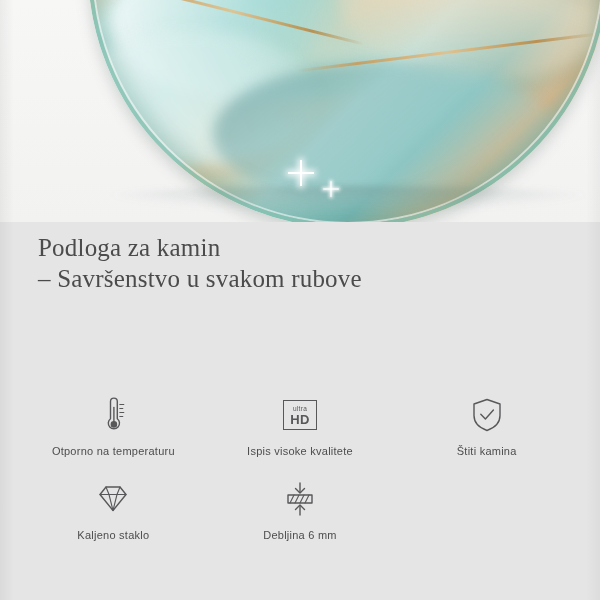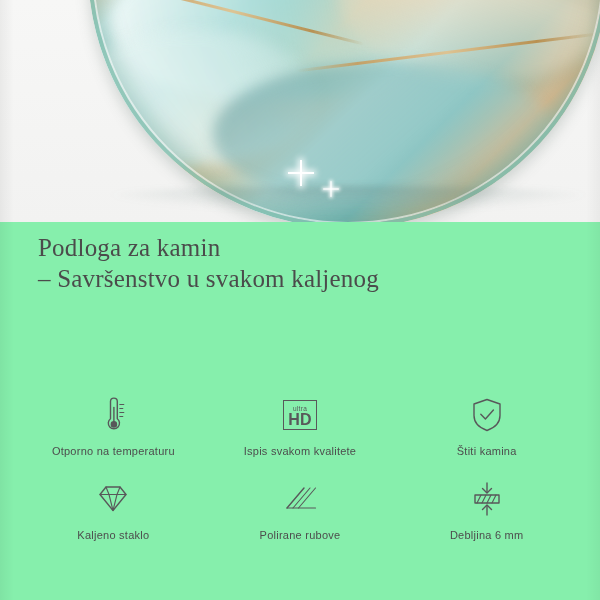--- a/index.html
+++ b/index.html
@@ -6,21 +6,21 @@
   html, body {
     margin: 0; padding: 0;
     width: 600px; height: 600px;
     background: #ffffff;
     font-family: "Liberation Sans", sans-serif;
     overflow: hidden;
   }
   #page {
     position: relative;
     width: 600px; height: 600px;
-    background: #86efac;
+    background: #e5e5e5;
     overflow: hidden;
   }
 
   
   .hero {
     position: absolute;
     left: 0; top: 0;
     width: 600px; height: 222px;
     background: #f4f4f3;
     overflow: hidden;
@@ -182,21 +182,21 @@
   }
   .thin { stroke-width: 1.1; }
   .ultrahd {
     width: 34px; height: 30px;
     border: 1.4px solid #58585a;
     display: flex; flex-direction: column;
     align-items: center; justify-content: center;
     color: #58585a;
   }
   .ultrahd .u { font-size: 6.5px; letter-spacing: .3px; line-height: 8px; }
-  .ultrahd .hd { font-size: 16px; font-weight: 700; line-height: 13px; letter-spacing: .3px; }
+  .ultrahd .hd { font-size: 13px; font-weight: 700; line-height: 13px; letter-spacing: .3px; }
 </style>
 </head>
 <body>
 
 <div id="page">
 
   <div class="hero">
     <div class="hero-bg"></div>
 
     <div class="glass-disc">
@@ -216,21 +216,21 @@
     <div class="sparkle sp1"></div>
     <div class="sparkle sp2"></div>
   </div>
 
   <div class="edge-fade-l"></div>
   <div class="edge-fade-r"></div>
 
   <div class="content">
     <h1 class="headline">
       <span>Podloga za kamin</span>
-      <span class="l2">– Savršenstvo u svakom kaljenog</span>
+      <span class="l2">– Savršenstvo u svakom rubove</span>
     </h1>
   </div>
 
   <div class="features">
 
     <div class="feature">
       <span class="ico">
         <svg width="34" height="40" viewBox="0 0 34 40" aria-hidden="true">
           <path class="stroke" d="M14.5 6.5a3.4 3.4 0 0 1 6.8 0v17.2a5.6 5.6 0 1 1-6.8 0z"></path>
           <path class="stroke" d="M17.9 12.5v14.2"></path>
@@ -241,21 +241,21 @@
       <span class="cap">Otporno na temperaturu</span>
     </div>
 
     <div class="feature">
       <span class="ico">
         <span class="ultrahd">
           <span class="u">ultra</span>
           <span class="hd">HD</span>
         </span>
       </span>
-      <span class="cap">Ispis svakom kvalitete</span>
+      <span class="cap">Ispis visoke kvalitete</span>
     </div>
 
     <div class="feature">
       <span class="ico">
         <svg width="36" height="40" viewBox="0 0 36 40" aria-hidden="true">
           <path class="stroke" d="M18 4.5 31 9v11.5c0 8-6 12.5-13 15-7-2.5-13-7-13-15V9z"></path>
           <path class="stroke" d="M11.8 19.2 16.4 24l8-9"></path>
         </svg>
       </span>
       <span class="cap">Štiti kamina</span>
@@ -264,30 +264,20 @@
     <div class="feature">
       <span class="ico">
         <svg width="40" height="36" viewBox="0 0 40 36" aria-hidden="true">
           <path class="stroke" d="M7 13.5 13 6h14l6 7.5-13 16z"></path>
           <path class="stroke thin" d="M7 13.5h26M13 6l3 7.5 4 16M27 6l-3 7.5-4 16"></path>
         </svg>
       </span>
       <span class="cap">Kaljeno staklo</span>
     </div>
 
-    <div class="feature">
-      <span class="ico">
-        <svg width="40" height="34" viewBox="0 0 40 34" aria-hidden="true">
-          <path class="stroke" d="M7 26 24 6"></path>
-          <path class="stroke thin" d="M13 26 30 6M18.5 26 35.5 6"></path>
-          <path class="stroke thin" d="M7 26h28.5"></path>
-        </svg>
-      </span>
-      <span class="cap">Polirane rubove</span>
-    </div>
 
     <div class="feature">
       <span class="ico">
         <svg width="40" height="40" viewBox="0 0 40 40" aria-hidden="true">
           <path class="stroke" d="M20 4v9"></path>
           <path class="stroke" d="M15.5 9.5 20 14l4.5-4.5"></path>
           <rect class="stroke" x="8" y="16" width="24" height="8"></rect>
           <path class="stroke thin" d="M10 24l4-8M15 24l4-8M20 24l4-8M25 24l4-8"></path>
           <path class="stroke" d="M20 36v-9"></path>
           <path class="stroke" d="M15.5 30.5 20 26l4.5 4.5"></path>

